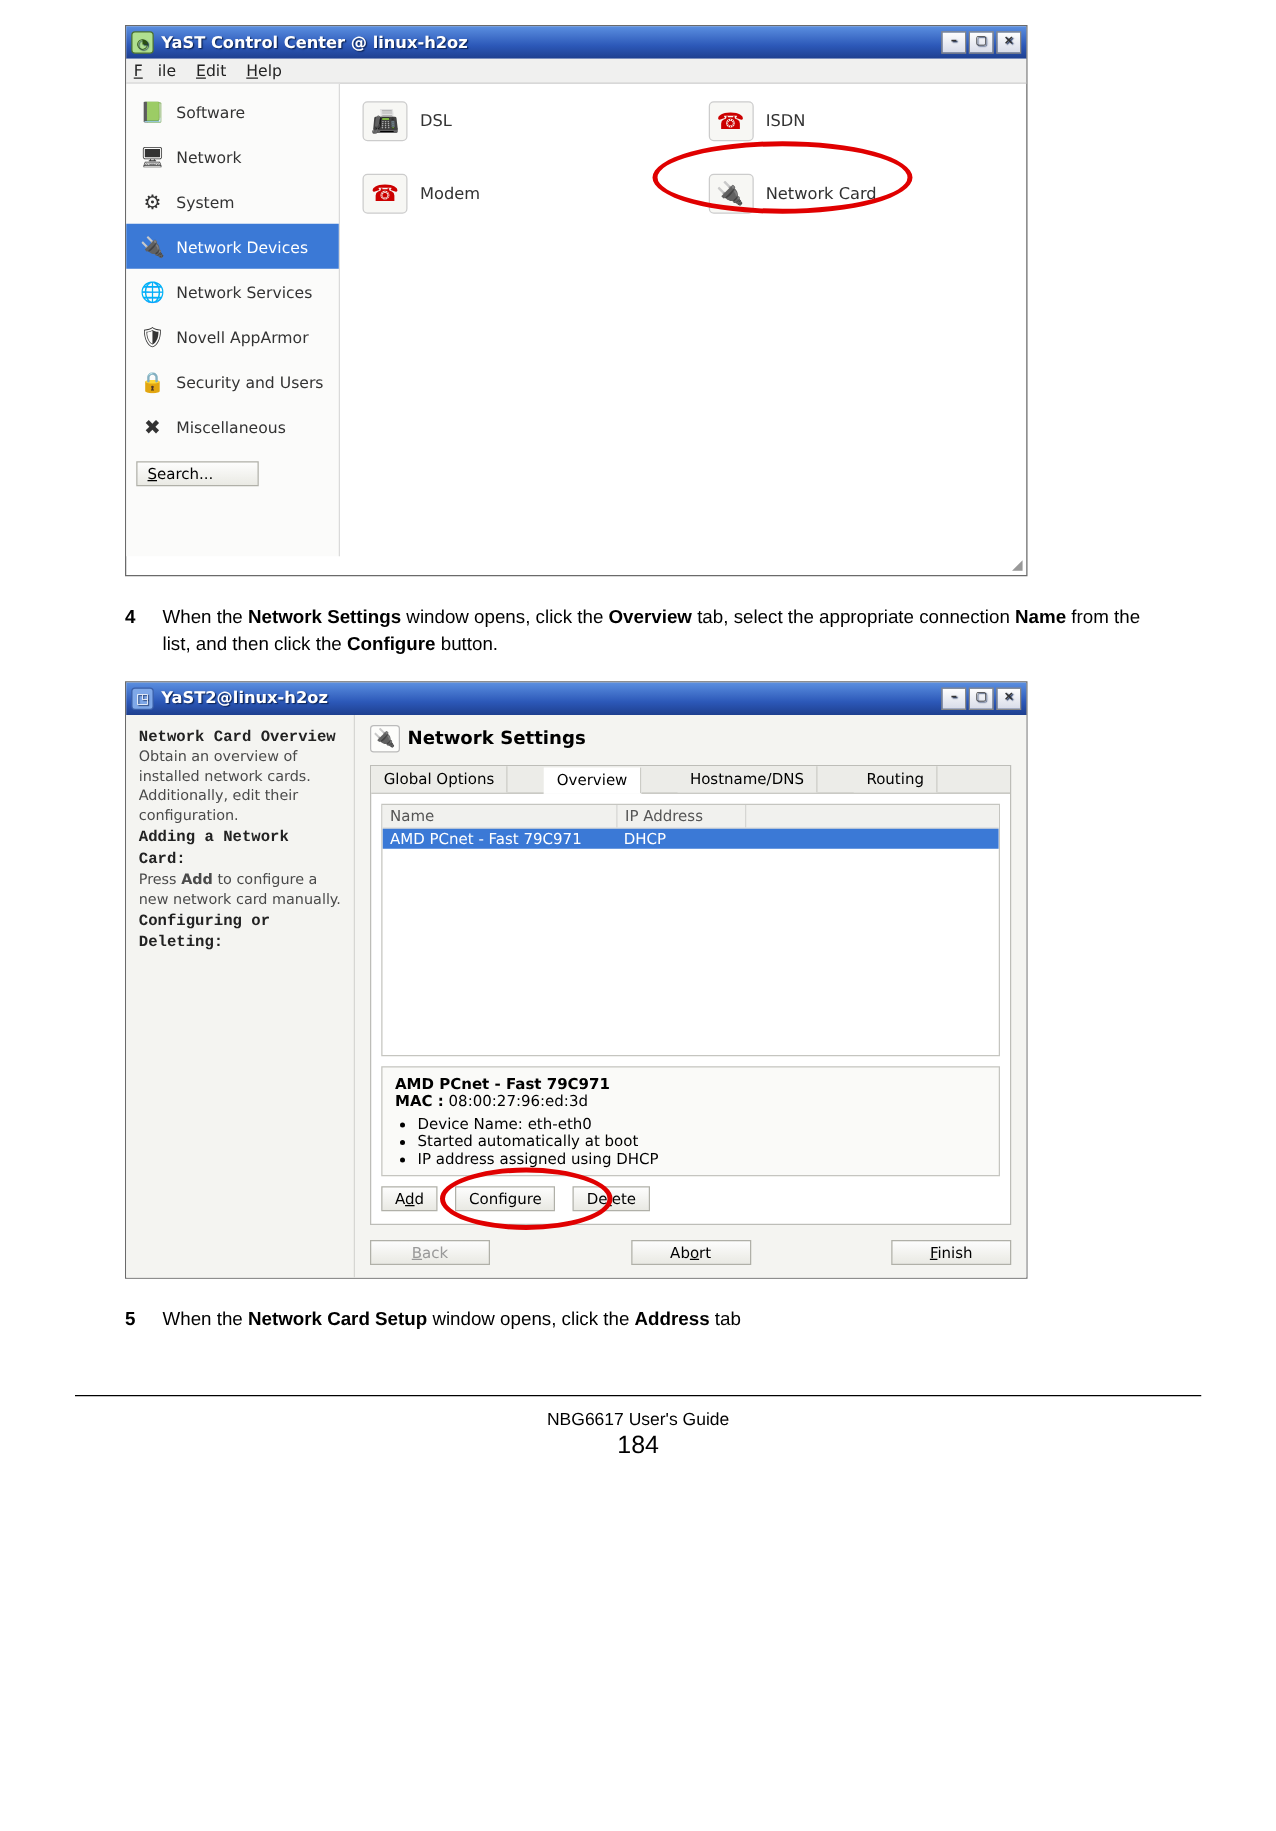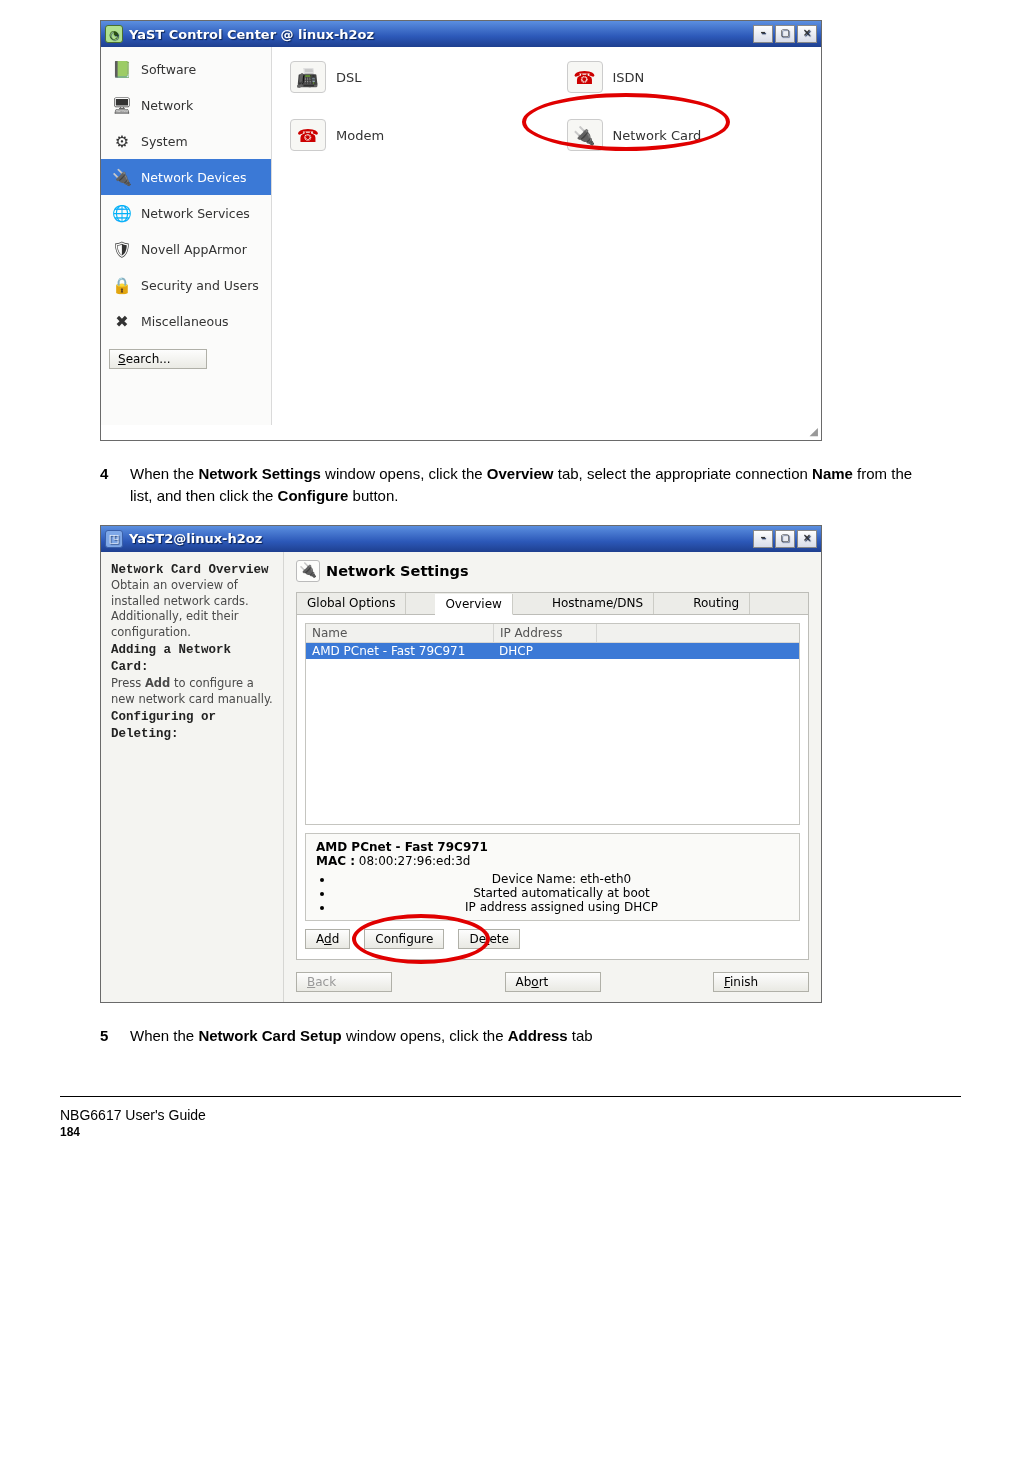--- a/index.html
+++ b/index.html
@@ -15,27 +15,28 @@
   }
   .header-line {
     border-bottom: 1px solid #000;
     text-align: center;
     font-size: 14px;
     padding-bottom: 6px;
     margin-bottom: 30px;
   }
   .footer {
     border-top: 1px solid #000;
+    text-align: center;
     font-size: 14px;
     padding-top: 10px;
     margin-top: 50px;
   }
   .footer .pg {
-    font-size: 12px;
-    font-weight: bold;
+    font-size: 20px;
+    font-weight: normal;
     margin-top: 2px;
   }
 
   
   .window {
     border: 1px solid #6a6a6a;
     margin: 0 40px 20px 40px;
     background: #fff;
     font-family: "DejaVu Sans", Arial, sans-serif;
   }
@@ -263,59 +264,64 @@
   .col-name { width: 175px; }
   .col-ip { width: 90px; }
   .detailbox {
     margin: 0 8px 8px 8px;
     border: 1px solid #c5c5c0;
     background: #fafaf8;
     padding: 6px 10px;
     font-size: 12px;
   }
   .detailbox ul { margin: 4px 0 0 18px; padding: 0; }
-  .detailbox li { margin: 0; text-align: center; }
+  .detailbox li { margin: 0; }
   .buttonrow {
     display: flex;
     gap: 14px;
     margin: 0 8px 10px 8px;
     font-size: 12px;
   }
   .gbtn {
     padding: 2px 10px;
     border: 1px solid #b0b0a8;
     background: linear-gradient(to bottom,#fdfdfd,#e9e9e3);
     cursor:pointer;
   }
   .gbtn .ul { text-decoration: underline; }
   .bottombtns {
     display: flex;
     margin-top: 12px;
     font-size: 12px;
     align-items: center;
   }
   .bottombtns .spacer { flex:1; }
-  .bottombtns .gbtn { min-width: 74px; }
+  .bottombtns .gbtn { min-width: 74px; text-align: center; }
   .gbtn.disabled { color:#999; }
 
 </style>
 </head>
 <body>
 
 <div class="page">
 
 
   <div class="window" style="width:720px;">
     <div class="titlebar">
       <span class="title-icon">◔</span>
       <span>YaST Control Center @ linux-h2oz</span>
       <span class="spacer"></span>
       <span class="wbtn">–</span>
       <span class="wbtn">▢</span>
       <span class="wbtn">×</span>
+    </div>
+    <div class="menubar">
+      <span><u>F</u><span></span>ile</span>
+      <span><u>E</u>dit</span>
+      <span><u>H</u>elp</span>
     </div>
     <div class="w1-body">
       <div class="w1-sidebar">
         <div class="sb-item">
           <span class="sb-icon">📗</span>
           <span>Software</span>
         </div>
         <div class="sb-item">
           <span class="sb-icon">🖥</span>
           <span>Network</span>

